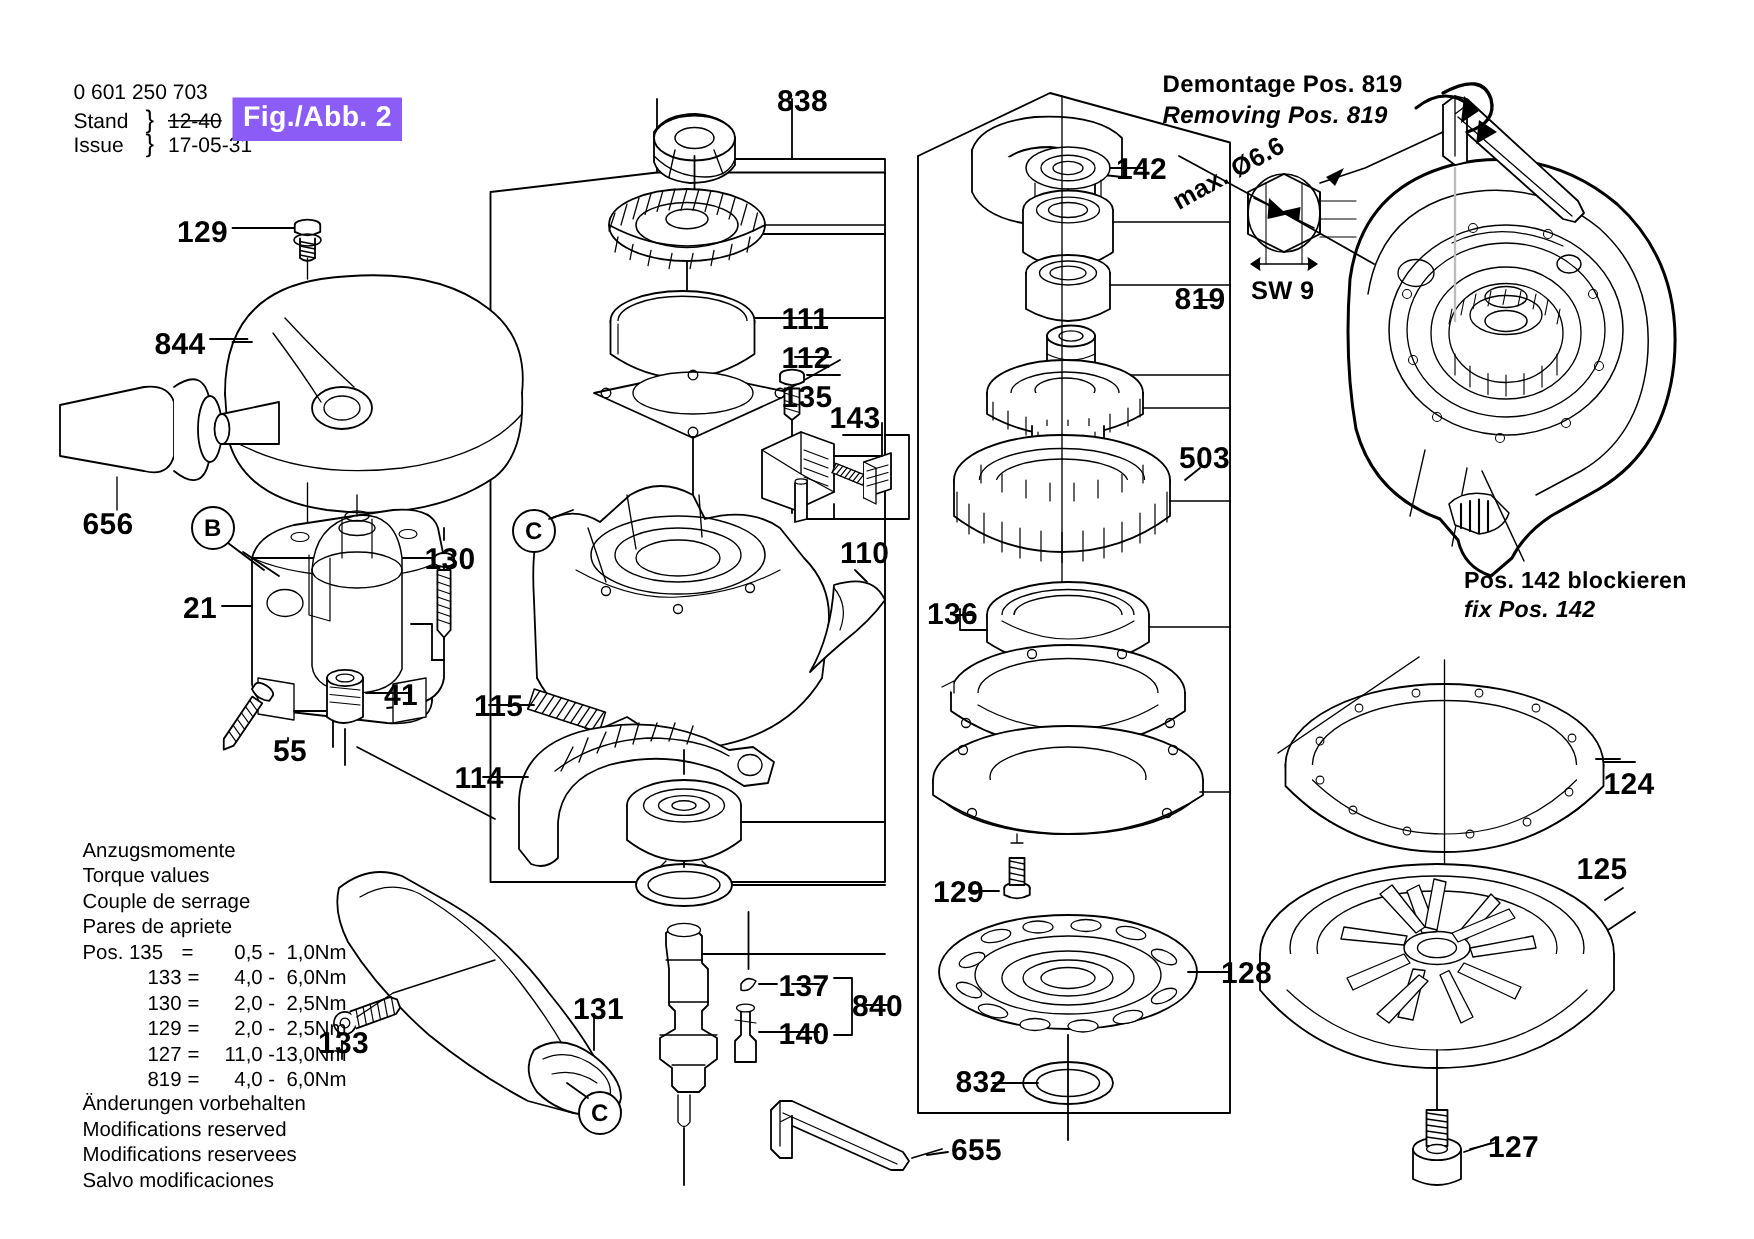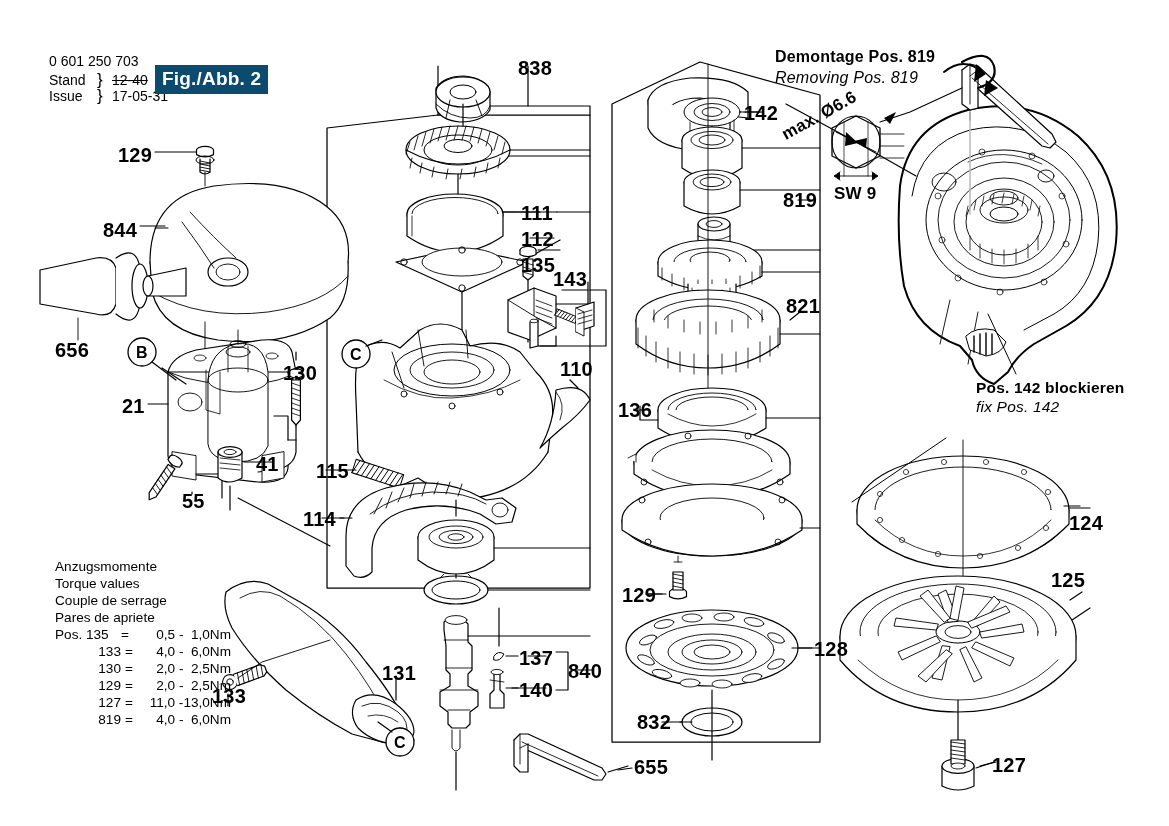--- a/index.html
+++ b/index.html
@@ -10,24 +10,24 @@
   #page{
     position:relative;
     width:1169px;
     height:826px;
     overflow:hidden;
     background:#fff;
   }
   svg.art{position:absolute;left:0;top:0;width:1169px;height:826px;overflow:visible;}
   .lbl{position:absolute;font-weight:bold;font-size:20px;letter-spacing:0.2px;white-space:nowrap;line-height:1;}
   .hdr{position:absolute;font-size:14px;white-space:nowrap;line-height:1.32;}
-  .ital{font-style:italic;font-weight:normal;}
+  .ital{font-style:italic;font-weight:bold;}
   .strike{text-decoration:line-through;}
   .figbadge{
-    position:absolute;background:#0c4a6e;color:#fff;font-weight:bold;font-size:19px;
+    position:absolute;background:#8b5cf6;color:#fff;font-weight:bold;font-size:19px;
     padding:3px 7px 4px 7px;letter-spacing:0.2px;
   }
   .torque{position:absolute;font-size:13.6px;line-height:1.255;white-space:pre;}
   .note{position:absolute;font-size:13.6px;line-height:1.26;white-space:pre;}
   .rot{transform-origin:0 0;}
   .ballon{position:absolute;font-weight:bold;font-size:16px;}
 </style>
 </head>
 <body>
 
@@ -623,20 +623,26 @@
       <span class="torque" style="position:relative;display:inline-block;width:16px;text-align:center;">=</span>
       <span class="torque" style="position:relative;display:inline-block;text-align:right;width:94px;">11,0 -13,0Nm</span>
     </div>
     <div style="position:relative;display:flex;">
       <span class="torque" style="position:relative;display:inline-block;width:66px;text-align:right;">819</span>
       <span class="torque" style="position:relative;display:inline-block;width:16px;text-align:center;">=</span>
       <span class="torque" style="position:relative;display:inline-block;text-align:right;width:94px;">4,0 -  6,0Nm</span>
     </div>
   </div>
 
+  <div style="position:absolute;left:55px;top:727px;">
+    <div class="note" style="position:relative;">Änderungen vorbehalten</div>
+    <div class="note" style="position:relative;">Modifications reserved</div>
+    <div class="note" style="position:relative;">Modifications reservees</div>
+    <div class="note" style="position:relative;">Salvo modificaciones</div>
+  </div>
 
   <div class="lbl" style="left:775px;top:49px;font-size:16px;">Demontage Pos. 819</div>
   <div class="lbl ital" style="left:775px;top:70px;font-size:16px;">Removing Pos. 819</div>
   <div class="lbl rot" style="left:779px;top:128px;font-size:17px;transform:rotate(-29deg);">max. Ø6.6</div>
   <div class="lbl" style="left:834px;top:185px;font-size:17px;">SW 9</div>
   <div class="lbl" style="left:976px;top:380px;font-size:15.5px;">Pos. 142 blockieren</div>
   <div class="lbl ital" style="left:976px;top:399px;font-size:15.5px;">fix Pos. 142</div>
 
   <div class="lbl" style="left:118px;top:145px;">129</div>
   <div class="lbl" style="left:103px;top:220px;">844</div>
@@ -656,21 +662,21 @@
   <div class="lbl" style="left:303px;top:509px;">114</div>
   <div class="lbl" style="left:382px;top:663px;">131</div>
   <div class="lbl" style="left:212px;top:686px;">133</div>
   <div class="lbl" style="left:519px;top:648px;">137</div>
   <div class="lbl" style="left:519px;top:680px;">140</div>
   <div class="lbl" style="left:568px;top:661px;">840</div>
   <div class="lbl" style="left:634px;top:757px;">655</div>
 
   <div class="lbl" style="left:744px;top:103px;text-align:right;">142</div>
   <div class="lbl" style="left:783px;top:190px;">819</div>
-  <div class="lbl" style="left:786px;top:296px;">821</div>
+  <div class="lbl" style="left:786px;top:296px;">503</div>
   <div class="lbl" style="left:618px;top:400px;">136</div>
   <div class="lbl" style="left:622px;top:585px;">129</div>
   <div class="lbl" style="left:814px;top:639px;">128</div>
   <div class="lbl" style="left:637px;top:712px;">832</div>
 
   <div class="lbl" style="left:1069px;top:497px;margin-top:16px;">124</div>
   <div class="lbl" style="left:1051px;top:570px;">125</div>
   <div class="lbl" style="left:992px;top:755px;">127</div>
 
   <div class="ballon" style="left:136px;top:344px;">B</div>

